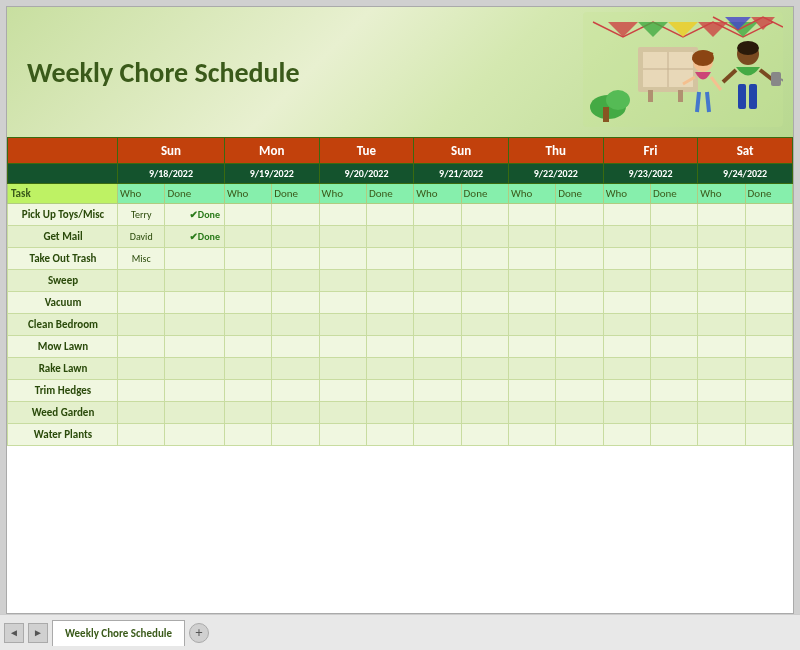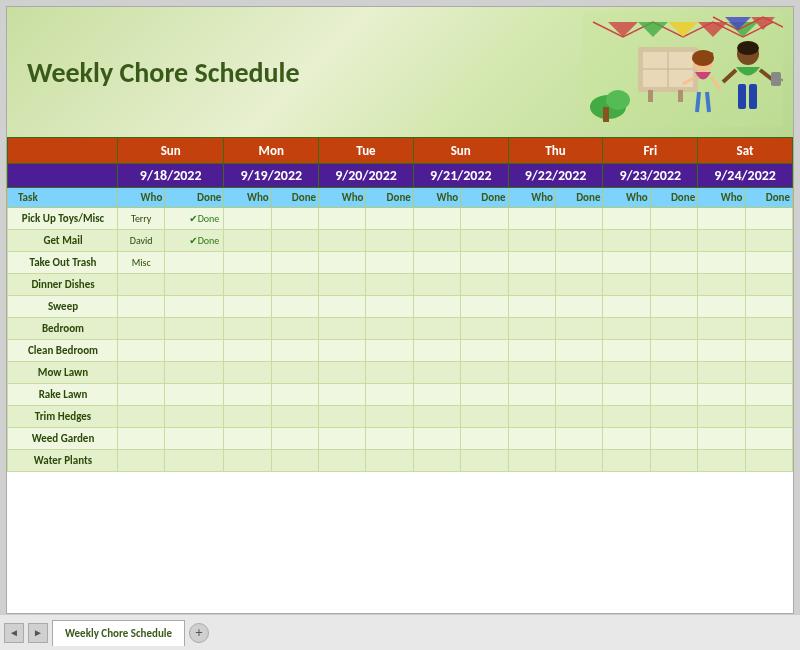--- a/index.html
+++ b/index.html
@@ -72,42 +72,42 @@
       background: #c2410c;
       color: #fff;
       font-weight: bold;
       text-align: center;
       padding: 5px 2px;
       border: 1px solid #3a6a10;
       font-size: 13px;
     }
 
     .date-header th {
-      background: #4c1d95;
+      background: #14532d;
       color: #fff;
       text-align: center;
       padding: 3px 2px;
       border: 1px solid #3a6a10;
-      font-size: 14px;
+      font-size: 10px;
     }
 
     .subheader-row th {
-      background: #7dd3fc;
+      background: #86efac;
       color: #3a5a1a;
-      text-align: right;
+      text-align: left;
       padding: 3px 2px;
       border: 1px solid #b0cc80;
-      font-weight: bold;
+      font-weight: normal;
       font-size: 11px;
     }
 
     .subheader-row .task-label-header {
-      background: #7dd3fc;
+      background: #bef264;
       text-align: left;
-      padding-left: 10px;
+      padding-left: 3px;
       font-weight: bold;
       color: #3a5a1a;
     }
 
     
     .data-row td {
       border: 1px solid #c8dca0;
       padding: 3px 4px;
       height: 22px;
       vertical-align: middle;
@@ -130,21 +130,21 @@
     }
 
     .who-cell, .done-cell {
       text-align: center;
       color: #2a4a0a;
       font-size: 10px;
     }
 
     .done-check {
       color: #2a7a1a;
-      font-weight: normal;
+      font-weight: bold;
       margin-left: 20px;
     }
 
     
     .taskbar {
       height: 36px;
       background: #e8e8e8;
       border-top: 1px solid #ccc;
       display: flex;
       align-items: center;
@@ -358,55 +358,38 @@
             <td class="who-cell"></td>
             <td class="done-cell"></td>
             <td class="who-cell"></td>
             <td class="done-cell"></td>
             <td class="who-cell"></td>
             <td class="done-cell"></td>
             <td class="who-cell"></td>
             <td class="done-cell"></td>
           </tr>
           <tr class="data-row">
-            <td class="task-cell">Dinner Dishes</td>
-            <td class="who-cell"></td>
-            <td class="done-cell"></td>
-            <td class="who-cell"></td>
-            <td class="done-cell"></td>
-            <td class="who-cell"></td>
-            <td class="done-cell"></td>
-            <td class="who-cell"></td>
-            <td class="done-cell"></td>
-            <td class="who-cell"></td>
-            <td class="done-cell"></td>
-            <td class="who-cell"></td>
-            <td class="done-cell"></td>
-            <td class="who-cell"></td>
-            <td class="done-cell"></td>
-          </tr>
-          <tr class="data-row">
             <td class="task-cell">Sweep</td>
             <td class="who-cell"></td>
             <td class="done-cell"></td>
             <td class="who-cell"></td>
             <td class="done-cell"></td>
             <td class="who-cell"></td>
             <td class="done-cell"></td>
             <td class="who-cell"></td>
             <td class="done-cell"></td>
             <td class="who-cell"></td>
             <td class="done-cell"></td>
             <td class="who-cell"></td>
             <td class="done-cell"></td>
             <td class="who-cell"></td>
             <td class="done-cell"></td>
           </tr>
           <tr class="data-row">
-            <td class="task-cell">Bedroom</td>
+            <td class="task-cell">Vacuum</td>
             <td class="who-cell"></td>
             <td class="done-cell"></td>
             <td class="who-cell"></td>
             <td class="done-cell"></td>
             <td class="who-cell"></td>
             <td class="done-cell"></td>
             <td class="who-cell"></td>
             <td class="done-cell"></td>
             <td class="who-cell"></td>
             <td class="done-cell"></td>

